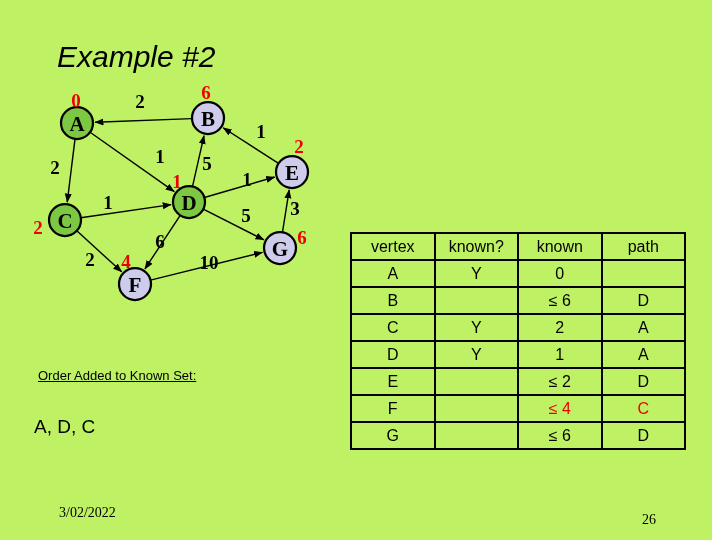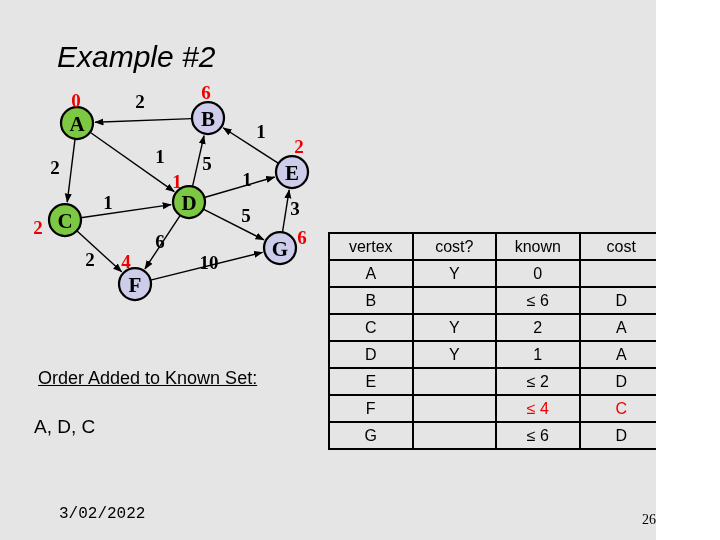--- a/index.html
+++ b/index.html
@@ -1,35 +1,35 @@
 <!DOCTYPE html>
 <html><head>
 <meta charset="utf-8">
 <style>
   html,body{margin:0;padding:0;background:#ffffff;}
-  .slide{position:relative;width:656px;height:540px;background:#e5e5e5;overflow:hidden;
+  .slide{position:relative;width:712px;height:540px;background:#bef264;overflow:hidden;
          font-family:"Liberation Sans",sans-serif;}
   .title{position:absolute;left:57px;top:40px;font-size:30px;font-style:italic;color:#000;}
   svg.graph{position:absolute;left:0;top:0;}
   .w{font-family:"Liberation Serif",serif;font-weight:bold;font-size:19px;fill:#000000;
      text-anchor:middle;dominant-baseline:central;}
   .dl{font-family:"Liberation Serif",serif;font-weight:bold;font-size:19px;
       text-anchor:middle;dominant-baseline:central;}
   .nl{font-family:"Liberation Serif",serif;font-weight:bold;font-size:21px;fill:#000000;
       text-anchor:middle;dominant-baseline:central;}
-  table.results{position:absolute;left:328px;top:232px;width:336px;border-collapse:collapse;
+  table.results{position:absolute;left:350px;top:232px;width:336px;border-collapse:collapse;
                 table-layout:fixed;}
   table.results td,table.results th{border:2px solid #000;height:25px;text-align:center;
                 vertical-align:middle;font-size:16px;font-weight:normal;color:#000;padding:0;}
   table.results .hl{color:#ee0000;}
-  .order-label{position:absolute;left:38px;top:368px;font-size:18px;color:#000;
+  .order-label{position:absolute;left:38px;top:368px;font-size:13px;color:#000;
                text-decoration:underline;}
   .order-value{position:absolute;left:34px;top:416px;font-size:19px;color:#000;text-align:center;}
-  .footer-date{position:absolute;left:59px;top:505px;font-family:Liberation Mono, monospace;
-               font-size:16px;color:#000;}
+  .footer-date{position:absolute;left:59px;top:505px;font-family:Liberation Serif, serif;
+               font-size:14px;color:#000;}
   .footer-page{position:absolute;left:642px;top:504px;font-family:"Liberation Serif",serif;
                font-size:14px;color:#000;margin-top:8px;}
 </style>
 </head>
 <body>
 
 <div class="slide">
 
   <div class="title">Example #2</div>
 
@@ -87,23 +87,23 @@
         <circle cx="280" cy="248" r="16" fill="#cdcdeb" stroke="#000000" stroke-width="2.25"></circle>
         <text x="280" y="249" class="nl">G</text>
         <text x="302" y="237" class="dl" fill="#ee0000">6</text>
       </g>
   </svg>
 
   <table class="results">
     <thead>
       <tr>
           <th>vertex</th>
-          <th>cost?</th>
+          <th>known?</th>
           <th>known</th>
-          <th>cost</th>
+          <th>path</th>
         </tr>
     </thead>
     <tbody>
         <tr>
           <td>A</td>
           <td>Y</td>
           <td>0</td>
           <td></td>
         </tr>
         <tr>

